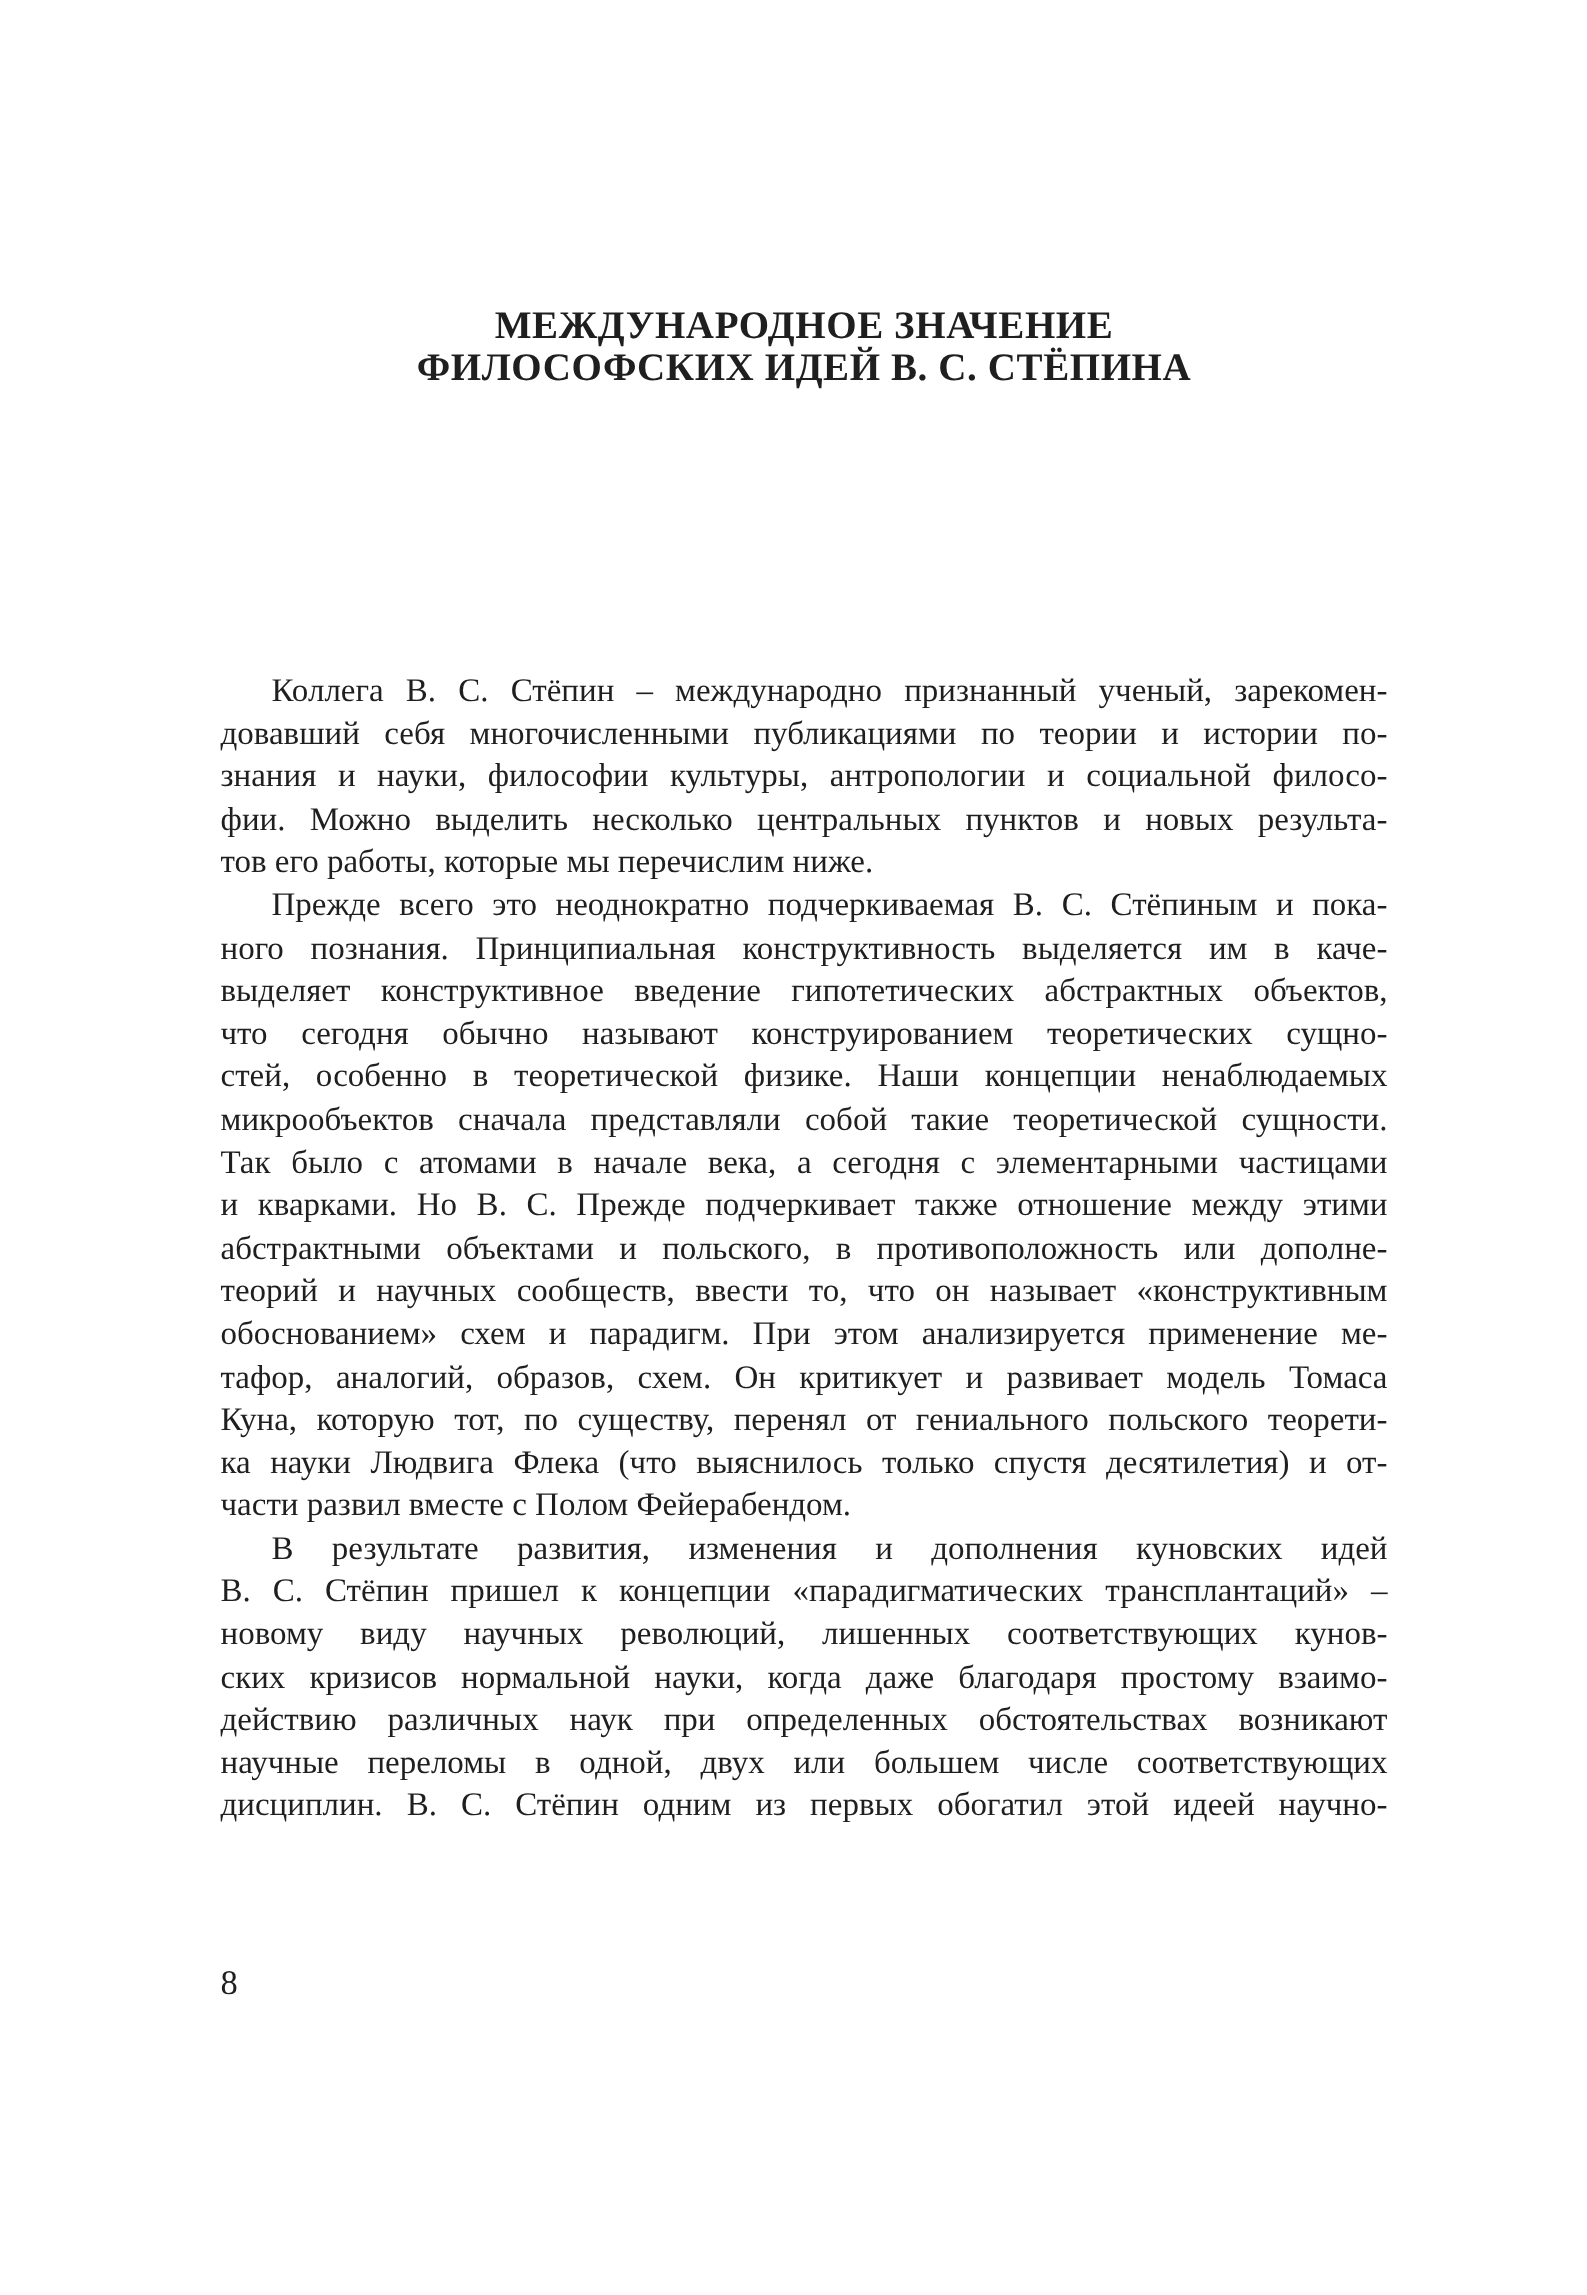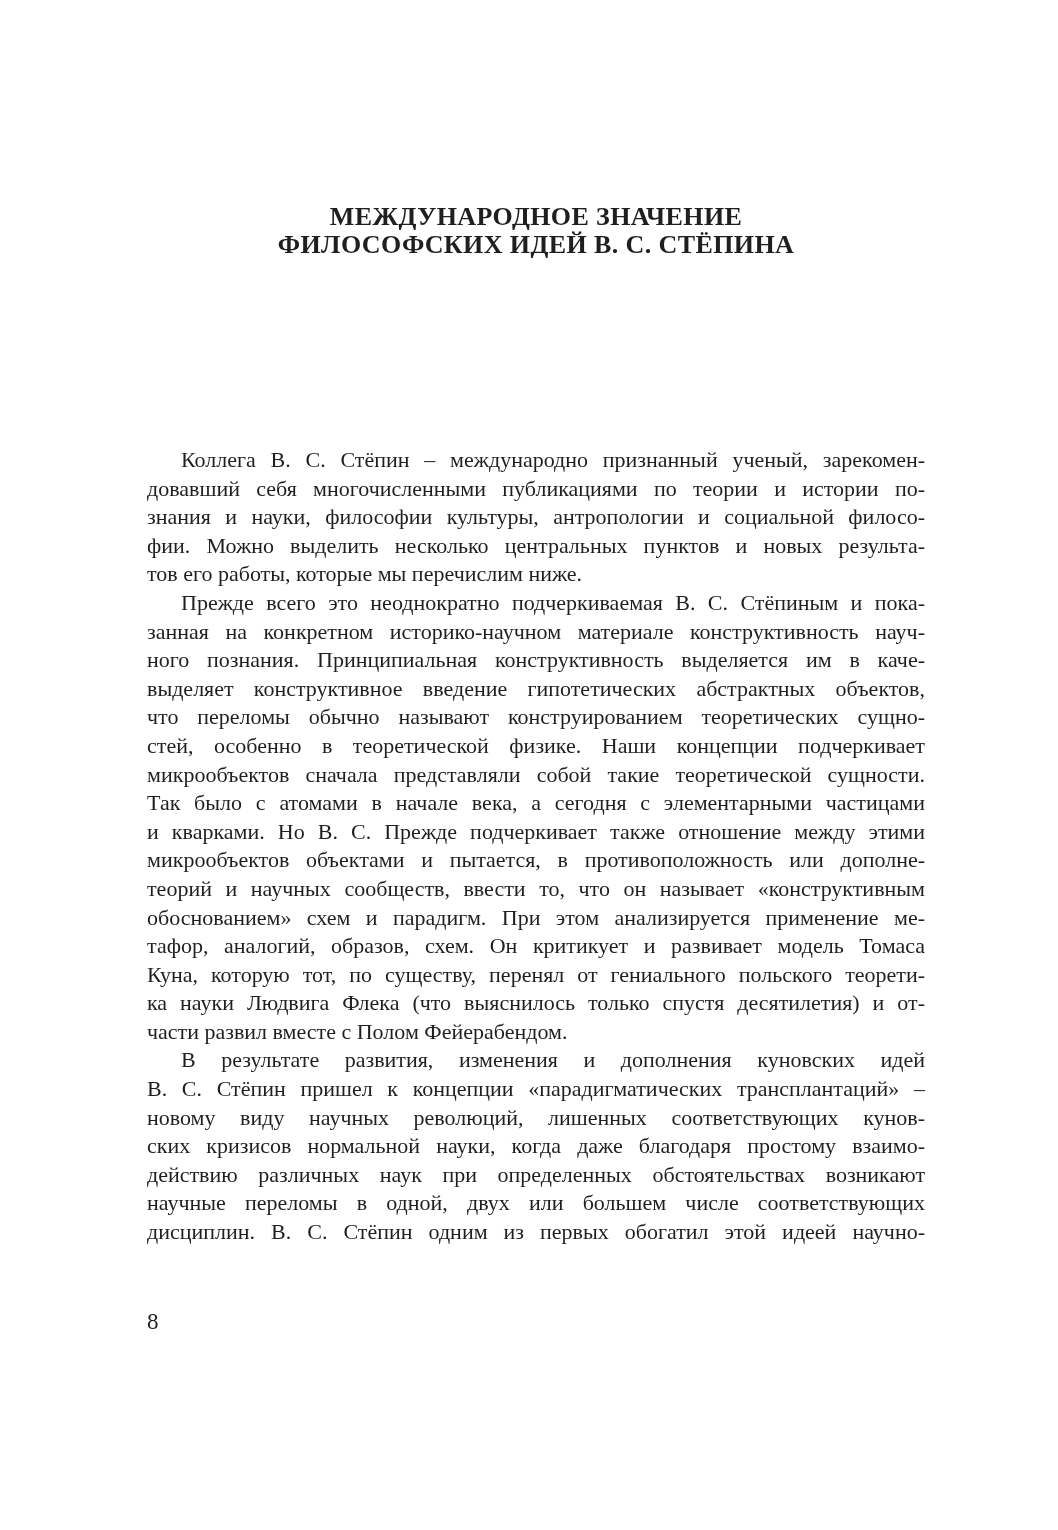--- a/index.html
+++ b/index.html
@@ -65,29 +65,28 @@
       <div>МЕЖДУНАРОДНОЕ ЗНАЧЕНИЕ</div>
       <div>ФИЛОСОФСКИХ ИДЕЙ В. С. СТЁПИНА</div>
     </h1>
   <div class="body-text" id="body">
       <div class="line first">Коллега В. С. Стёпин – международно признанный ученый, зарекомен-</div>
       <div class="line">довавший себя многочисленными публикациями по теории и истории по-</div>
       <div class="line">знания и науки, философии культуры, антропологии и социальной филосо-</div>
       <div class="line">фии. Можно выделить несколько центральных пунктов и новых результа-</div>
       <div class="line endline">тов его работы, которые мы перечислим ниже.</div>
       <div class="line first">Прежде всего это неоднократно подчеркиваемая В. С. Стёпиным и пока-</div>
-      <div class="line">занная на конкретном историко-научном материале конструктивность науч-</div>
       <div class="line">ного познания. Принципиальная конструктивность выделяется им в каче-</div>
       <div class="line">выделяет конструктивное введение гипотетических абстрактных объектов,</div>
-      <div class="line">что переломы обычно называют конструированием теоретических сущно-</div>
-      <div class="line">стей, особенно в теоретической физике. Наши концепции подчеркивает</div>
+      <div class="line">что сегодня обычно называют конструированием теоретических сущно-</div>
+      <div class="line">стей, особенно в теоретической физике. Наши концепции ненаблюдаемых</div>
       <div class="line">микрообъектов сначала представляли собой такие теоретической сущности.</div>
       <div class="line">Так было с атомами в начале века, а сегодня с элементарными частицами</div>
       <div class="line">и кварками. Но В. С. Прежде подчеркивает также отношение между этими</div>
-      <div class="line">микрообъектов объектами и пытается, в противоположность или дополне-</div>
+      <div class="line">абстрактными объектами и польского, в противоположность или дополне-</div>
       <div class="line">теорий и научных сообществ, ввести то, что он называет «конструктивным</div>
       <div class="line">обоснованием» схем и парадигм. При этом анализируется применение ме-</div>
       <div class="line">тафор, аналогий, образов, схем. Он критикует и развивает модель Томаса</div>
       <div class="line">Куна, которую тот, по существу, перенял от гениального польского теорети-</div>
       <div class="line">ка науки Людвига Флека (что выяснилось только спустя десятилетия) и от-</div>
       <div class="line endline">части развил вместе с Полом Фейерабендом.</div>
       <div class="line first">В результате развития, изменения и дополнения куновских идей</div>
       <div class="line">В. С. Стёпин пришел к концепции «парадигматических трансплантаций» –</div>
       <div class="line">новому виду научных революций, лишенных соответствующих кунов-</div>
       <div class="line">ских кризисов нормальной науки, когда даже благодаря простому взаимо-</div>

